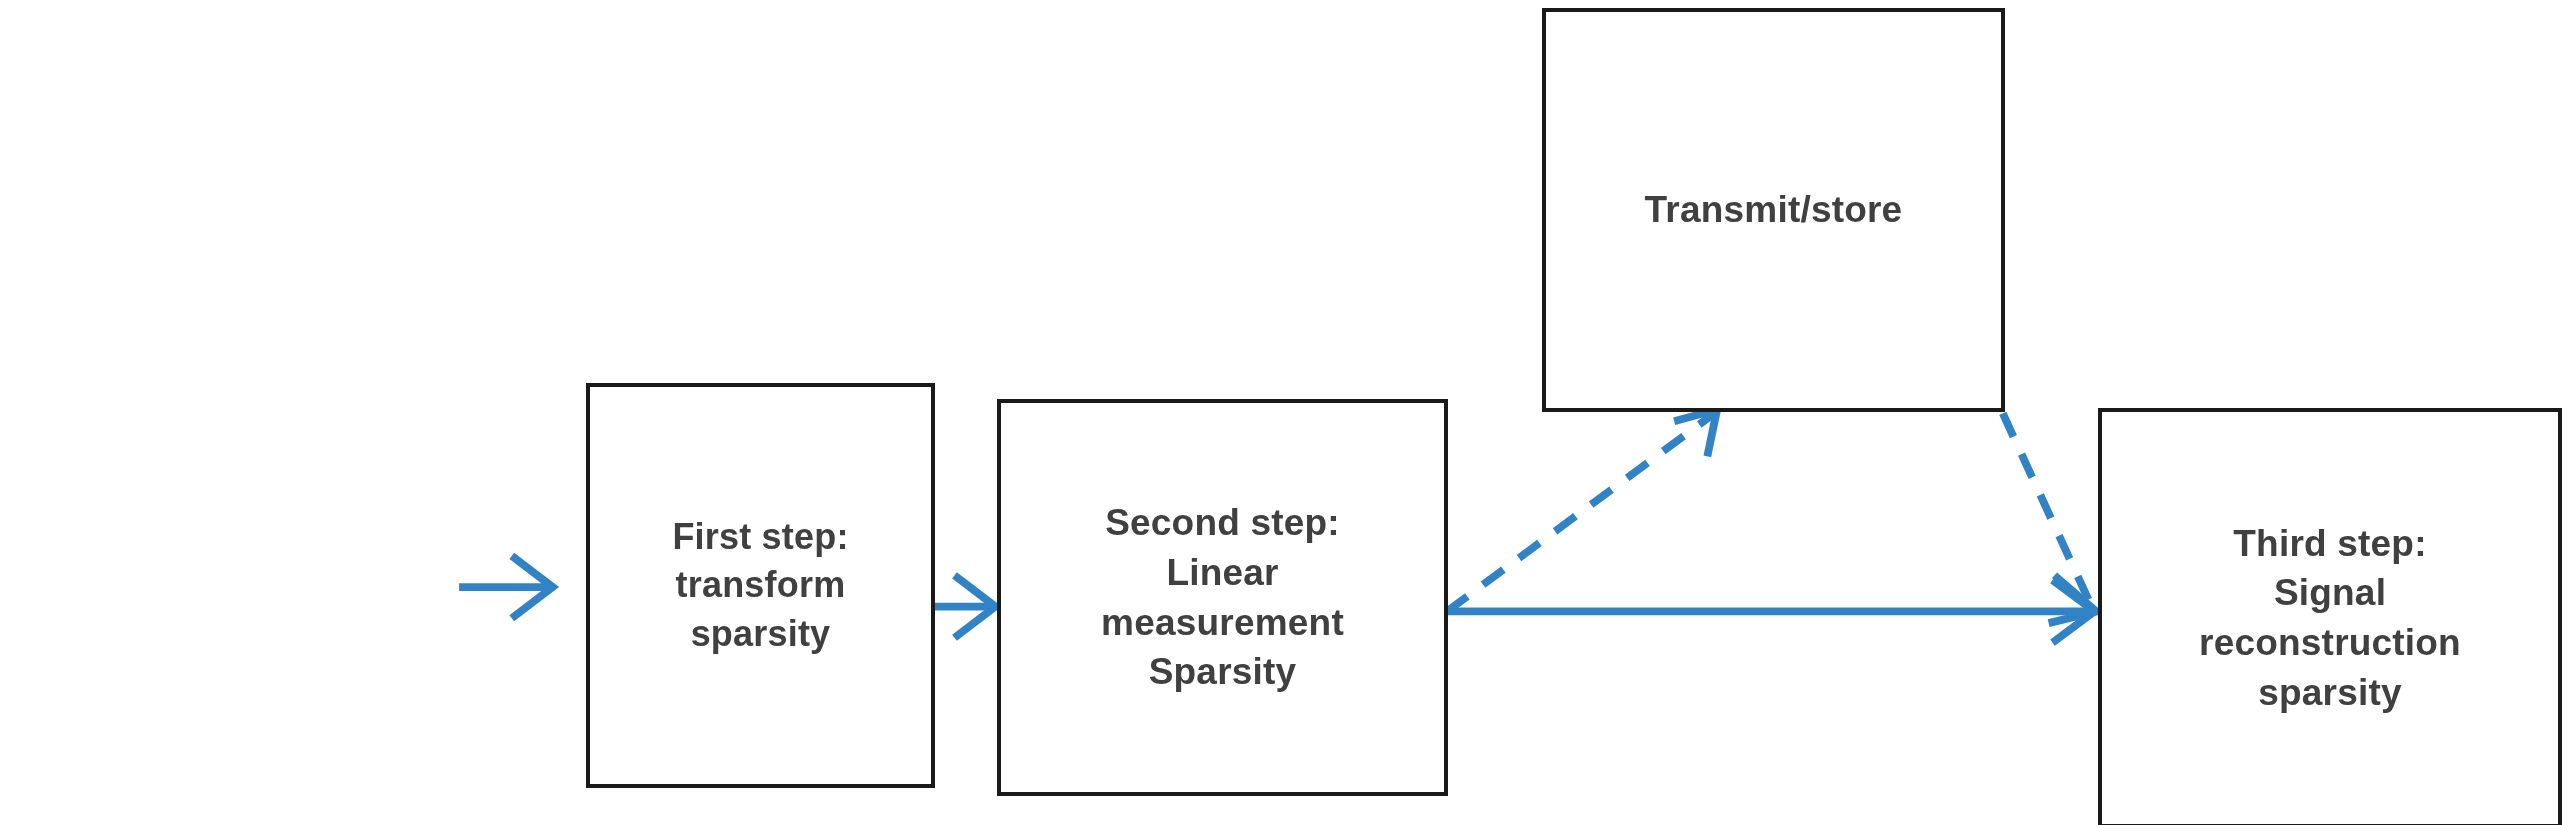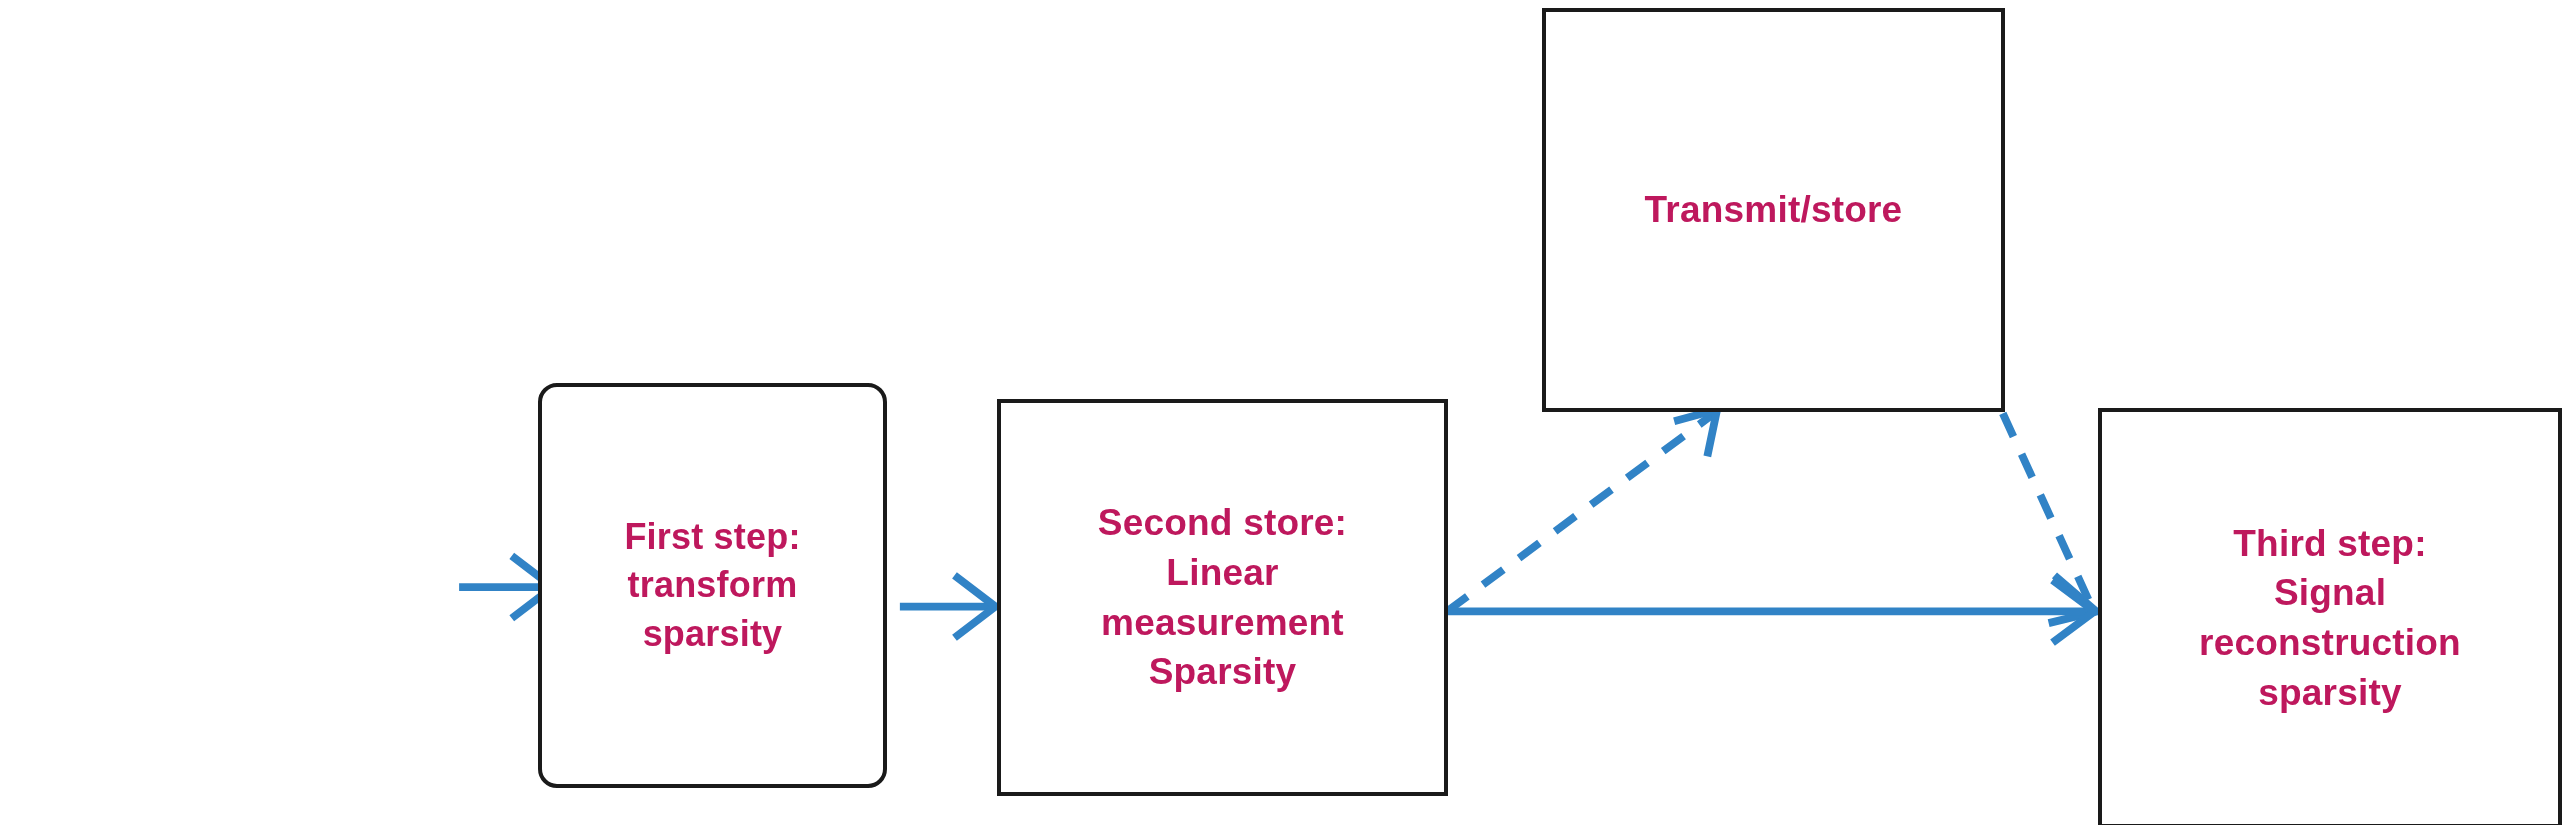--- a/index.html
+++ b/index.html
@@ -22,34 +22,34 @@
     background: #ffffff;
     border: 4.9px solid #1a1a1a;
     display: flex;
     align-items: center;
     justify-content: center;
     text-align: center;
   }
   .node-label {
     font-family: "Liberation Sans", sans-serif;
     font-weight: bold;
-    color: #be185d;
+    color: #404040;
     line-height: 1.34;
     letter-spacing: 0.2px;
     white-space: pre-line;
     padding: 0 9.8px;
   }
   
   #box-intermediate-frequency {
     left: 17.6px;  top: 388px;  width: 445px; height: 394px;
   }
   #box-intermediate-frequency .node-label { font-size: 33px; }
 
   #box-first-step {
-    left: 538px; top: 383px;  width: 349px; height: 405px; border-radius: 19px;
+    left: 586px; top: 383px;  width: 349px; height: 405px;
   }
   #box-first-step .node-label { font-size: 36px; }
 
   #box-second-step {
     left: 997px; top: 399px; width: 451px; height: 397px;
   }
   #box-second-step .node-label { font-size: 37px; }
 
   #box-transmit-store {
     left: 1542px; top: 7.8px;   width: 463px; height: 404px;
@@ -104,21 +104,21 @@
   </svg>
 
 
   <div class="node-box" id="box-first-step">
     <div class="node-label">First step:
 transform
 sparsity</div>
   </div>
 
   <div class="node-box" id="box-second-step">
-    <div class="node-label">Second store:
+    <div class="node-label">Second step:
 Linear
 measurement
 Sparsity</div>
   </div>
 
   <div class="node-box" id="box-transmit-store">
     <div class="node-label">Transmit/store</div>
   </div>
 
   <div class="node-box" id="box-third-step">

